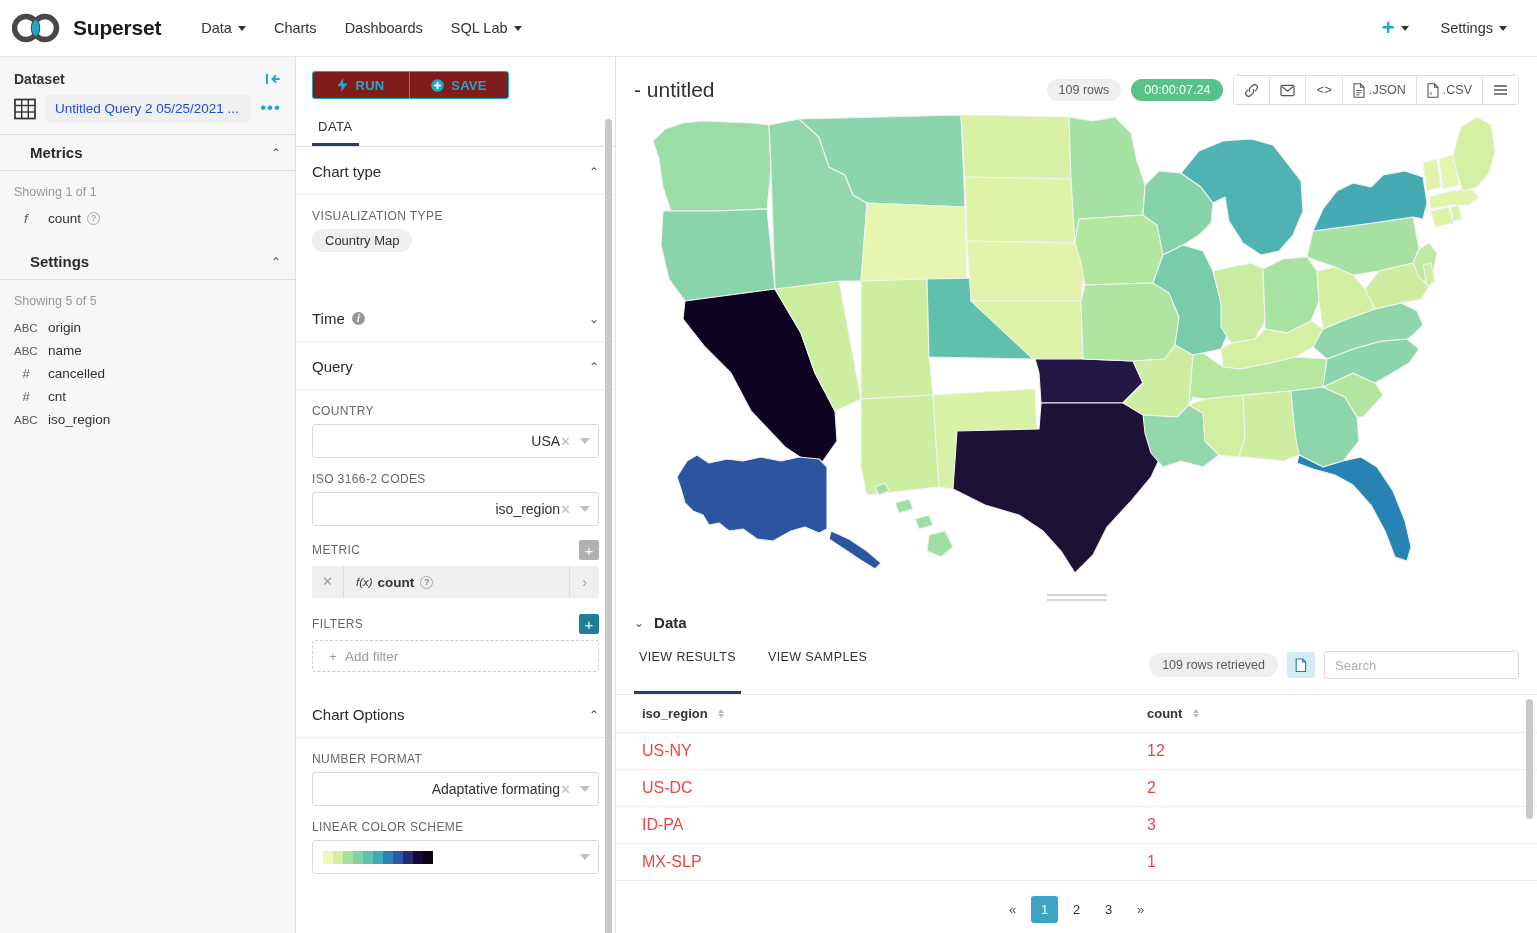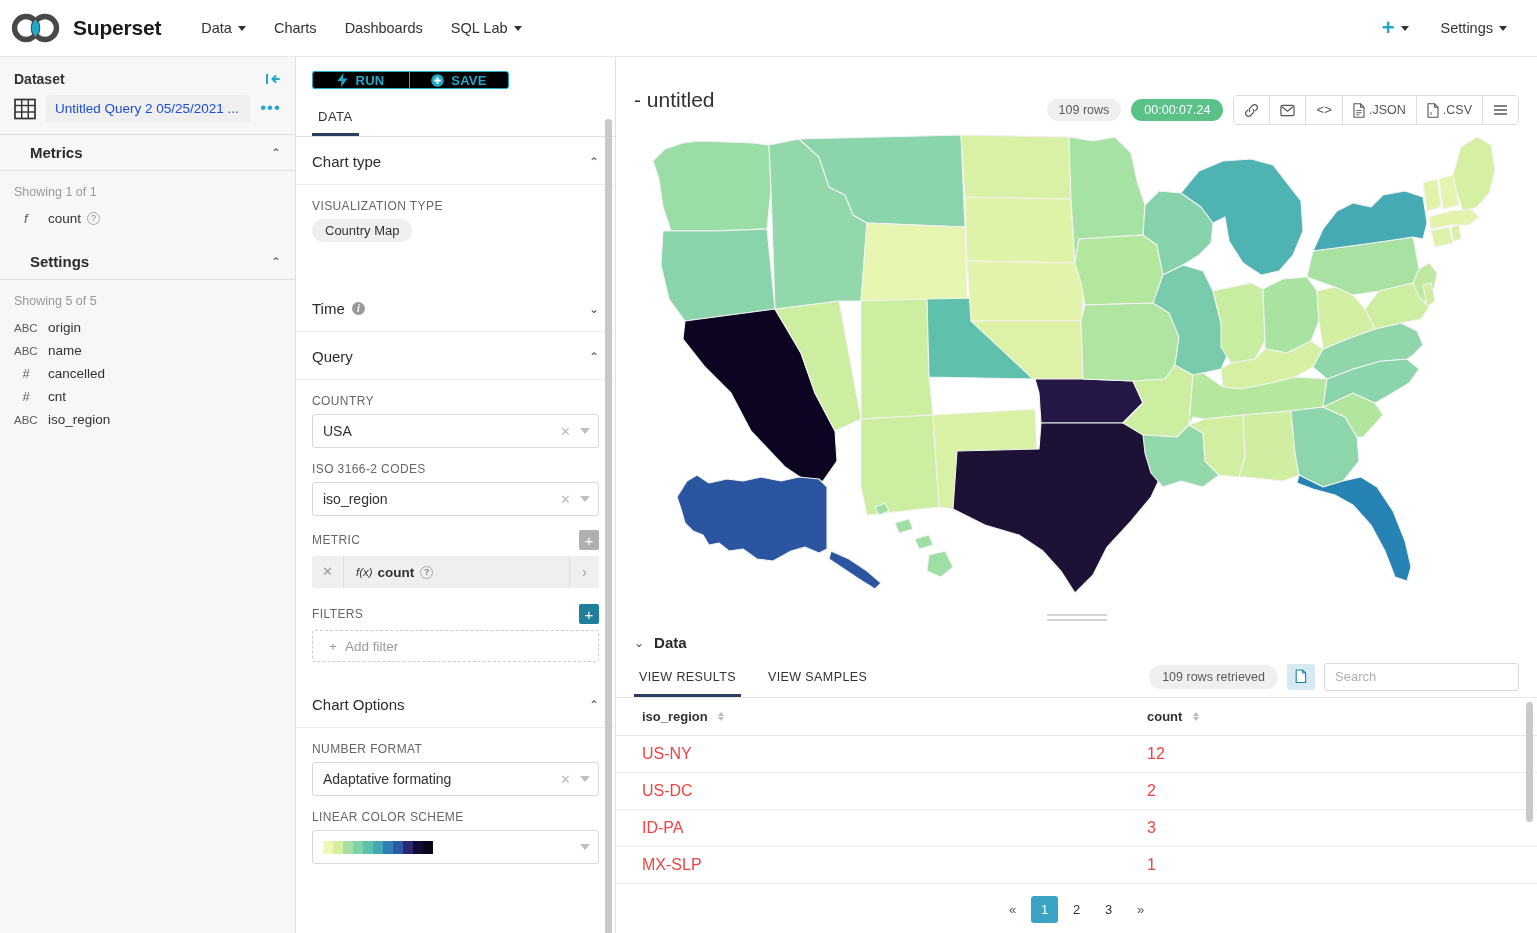--- a/index.html
+++ b/index.html
@@ -98,21 +98,21 @@
   }
 
   
   .control-panel {
     width: 320px; min-width: 320px;
     background: #fff; border-right: 1px solid #e0e0e0;
     display: flex; flex-direction: column; position: relative;
   }
   .ctrl-actions { display: flex; padding: 14px 16px 0 16px; }
   .btn {
-    height: 18px; border: 1px solid #20a7c9; background: #000000; color: #20a7c9;
+    height: 28px; border: 1px solid #20a7c9; background: #7f1d1d; color: #20a7c9;
     font-size: 13px; font-weight: bold; letter-spacing: 0.3px;
     display: flex; align-items: center; justify-content: center; gap: 7px;
     cursor: pointer; font-family: "Liberation Sans", sans-serif; padding: 0 16px;
   }
   .btn.run { border-radius: 3px 0 0 3px; border-right: none; width: 97px; }
   .btn.save { border-radius: 0 3px 3px 0; width: 100px; }
   .tabs-row { display: flex; border-bottom: 1px solid #e0e0e0; margin-top: 10px; padding-left: 16px; }
   .tab {
     font-size: 13px; letter-spacing: 0.5px; color: #323232;
     padding: 10px 6px 9px 6px; cursor: pointer; border-bottom: 3px solid transparent;
@@ -135,21 +135,21 @@
     margin-bottom: 6px; text-transform: uppercase;
   }
   .ctrl-label-row { display: flex; align-items: center; justify-content: space-between; margin-bottom: 6px; }
   .viz-pill {
     display: inline-block; background: #efefef; border-radius: 12px;
     padding: 4px 13px; font-size: 13px; color: #323232; cursor: pointer;
   }
   .select-box {
     height: 34px; border: 1px solid #d9d9d9; border-radius: 3px; background: #fff;
     display: flex; align-items: center; padding: 0 8px 0 10px;
-    font-size: 14px; color: #323232; cursor: pointer; margin-bottom: 14px;
+    font-size: 14px; color: #323232; cursor: pointer; margin-bottom: 14px; text-align: right;
   }
   .select-val { flex: 1; }
   .select-x { color: #bbb; font-size: 13px; margin-right: 9px; }
   .select-arrow {
     width: 0; height: 0; border-left: 5px solid transparent;
     border-right: 5px solid transparent; border-top: 6px solid #bfbfbf;
   }
   .add-btn {
     width: 20px; height: 20px; border-radius: 2px; color: #fff;
     display: flex; align-items: center; justify-content: center;
@@ -178,21 +178,21 @@
   }
   .ctrl-scrollbar-thumb {
     position: absolute; right: 3px; top: 62px; width: 7px; height: 820px;
     background: #c9c9c9; border-radius: 4px; cursor: pointer;
   }
 
   
   .chart-area { flex: 1; display: flex; flex-direction: column; min-width: 0; background: #fff; }
   .chart-head { display: flex; align-items: center; padding: 18px 18px 6px 18px; }
   .chart-title { font-size: 21px; color: #323232; font-weight: normal; }
-  .chart-head-right { margin-left: auto; display: flex; align-items: center; gap: 10px; margin-top: 20px; }
+  .chart-head-right { margin-left: auto; display: flex; align-items: center; gap: 10px; }
   .rows-pill {
     background: #efefef; border-radius: 11px; padding: 4px 12px;
     font-size: 12.5px; color: #5a5a5a;
   }
   .time-pill {
     background: #5ac189; border-radius: 11px; padding: 4px 13px;
     font-size: 12.5px; color: #fff;
   }
   .icon-group { display: flex; border: 1px solid #dcdcdc; border-radius: 4px; overflow: hidden; height: 30px; }
   .icon-btn {
@@ -214,21 +214,21 @@
   .data-head {
     display: flex; align-items: center; gap: 10px; padding: 6px 18px 10px 18px;
     cursor: pointer;
   }
   .data-head-chev { color: #555; font-size: 12px; }
   .data-head-title { font-size: 15px; font-weight: bold; color: #2a2a2a; }
   .data-tabs-row {
     display: flex; align-items: center; padding: 0 18px; border-bottom: 1px solid #e8e8e8;
   }
   .dtab {
-    font-size: 12.5px; letter-spacing: 0.4px; color: #323232; padding: 9px 5px 10px 5px;
+    font-size: 12.5px; letter-spacing: 0.4px; color: #323232; padding: 9px 5px 27px 5px;
     margin-right: 22px; cursor: pointer; border-bottom: 3px solid transparent;
   }
   .dtab.active { border-bottom-color: #2a3f5f; }
   .data-tabs-right { margin-left: auto; display: flex; align-items: center; gap: 9px; padding-bottom: 5px; }
   .retrieved-pill {
     background: #efefef; border-radius: 12px; padding: 5px 13px;
     font-size: 12.5px; color: #5a5a5a;
   }
   .copy-btn {
     width: 28px; height: 26px; background: #d6eaf2; border-radius: 3px;

